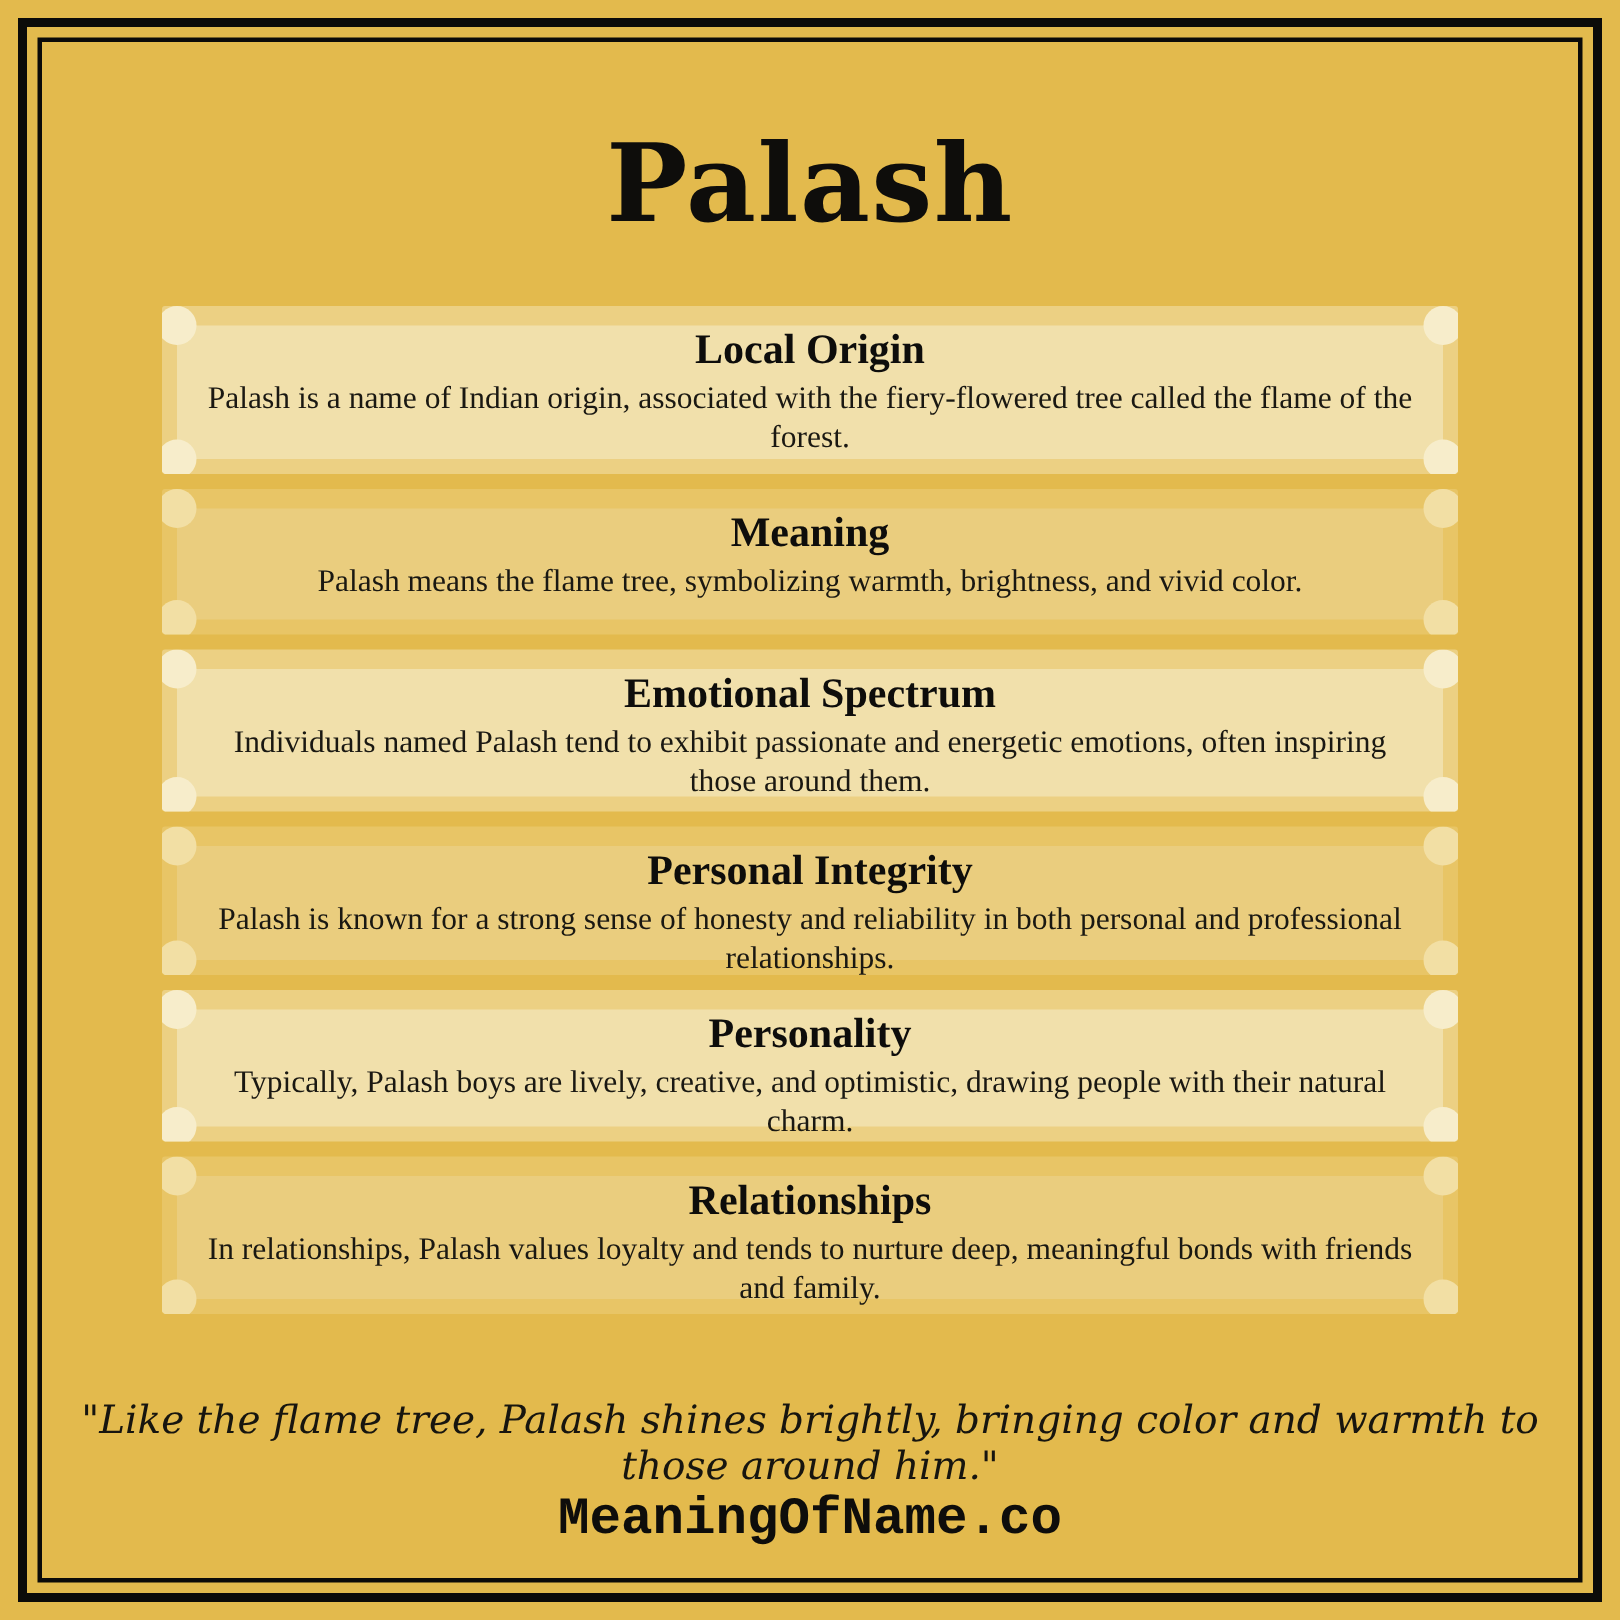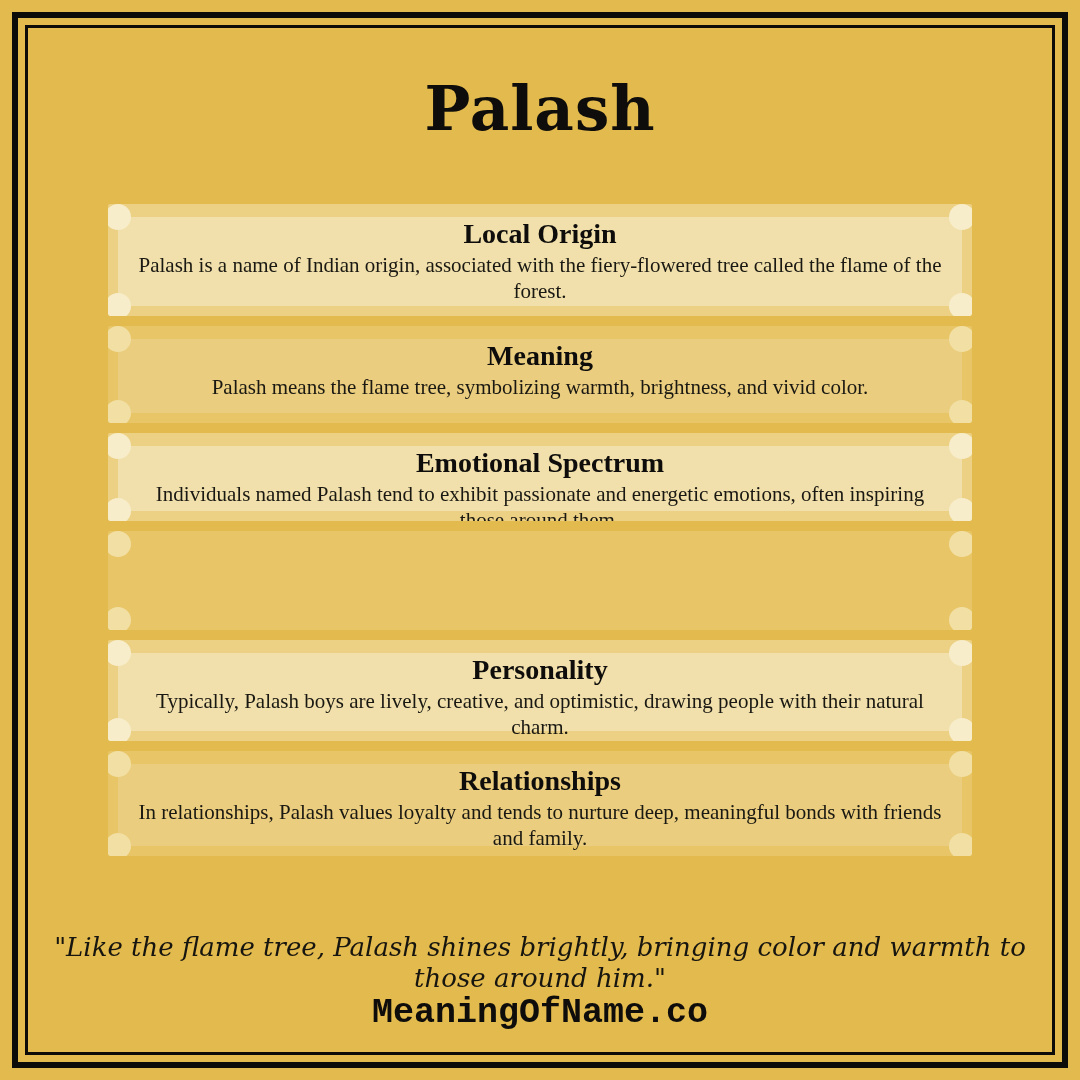--- a/index.html
+++ b/index.html
@@ -16,21 +16,21 @@
   }
   .frame-inner{
     position:absolute;left:25px;top:25px;right:25px;bottom:25px;
     border:3px solid #0c0b09;pointer-events:none;
   }
   
   .title{
     position:absolute;left:0;top:36px;width:1080px;
     text-align:center;
     font-family:"DejaVu Serif","Liberation Serif",serif;
-    font-weight:bold;font-size:61px;line-height:1.05;
+    font-weight:bold;font-size:72px;line-height:1.05;
     color:#0e0d0b;letter-spacing:1px;
   }
   
   .cards{
     position:absolute;left:108px;top:204px;width:864px;
   }
   .card{
     position:relative;width:864px;margin-bottom:10px;
     overflow:hidden;border-radius:2px;
     box-sizing:border-box;
@@ -38,21 +38,21 @@
   }
   .card.odd{background:#ecd083;}
   .card.even{background:#e8c566;}
   .card-inner{
     width:100%;height:100%;box-sizing:border-box;
     display:flex;flex-direction:column;align-items:center;
     padding:2px 18px 0 18px;
   }
   .card.odd .card-inner{background:#f1e0ab;}
   .card.even .card-inner{background:#eacd7e;}
-  .c1{height:112px;} .c2{height:97px;} .c3{height:88px;}
+  .c1{height:112px;} .c2{height:97px;} .c3{height:108px;}
   .c4{height:99px;}  .c5{height:101px;} .c6{height:105px;}
   .card-heading{
     font-weight:bold;font-size:28px;line-height:1.1;
     color:#0e0d0b;text-align:center;margin:0;
   }
   .card-body{
     font-size:21px;line-height:1.25;text-align:center;
     color:#1a1812;margin-top:2px;max-width:830px;
   }
   
@@ -118,20 +118,24 @@
       <h2 class="card-heading">Emotional Spectrum</h2>
       <div class="card-body">Individuals named Palash tend to exhibit passionate and energetic emotions, often inspiring those around them.</div>
     </div>
   </div>
 
   <div class="card even c4">
     <span class="dot tl"></span>
     <span class="dot tr"></span>
     <span class="dot bl"></span>
     <span class="dot br"></span>
+    <div class="card-inner">
+      <h2 class="card-heading">Personal Integrity</h2>
+      <div class="card-body">Palash is known for a strong sense of honesty and reliability in both personal and professional relationships.</div>
+    </div>
   </div>
 
   <div class="card odd c5">
     <span class="dot tl"></span>
     <span class="dot tr"></span>
     <span class="dot bl"></span>
     <span class="dot br"></span>
     <div class="card-inner">
       <h2 class="card-heading">Personality</h2>
       <div class="card-body">Typically, Palash boys are lively, creative, and optimistic, drawing people with their natural charm.</div>

